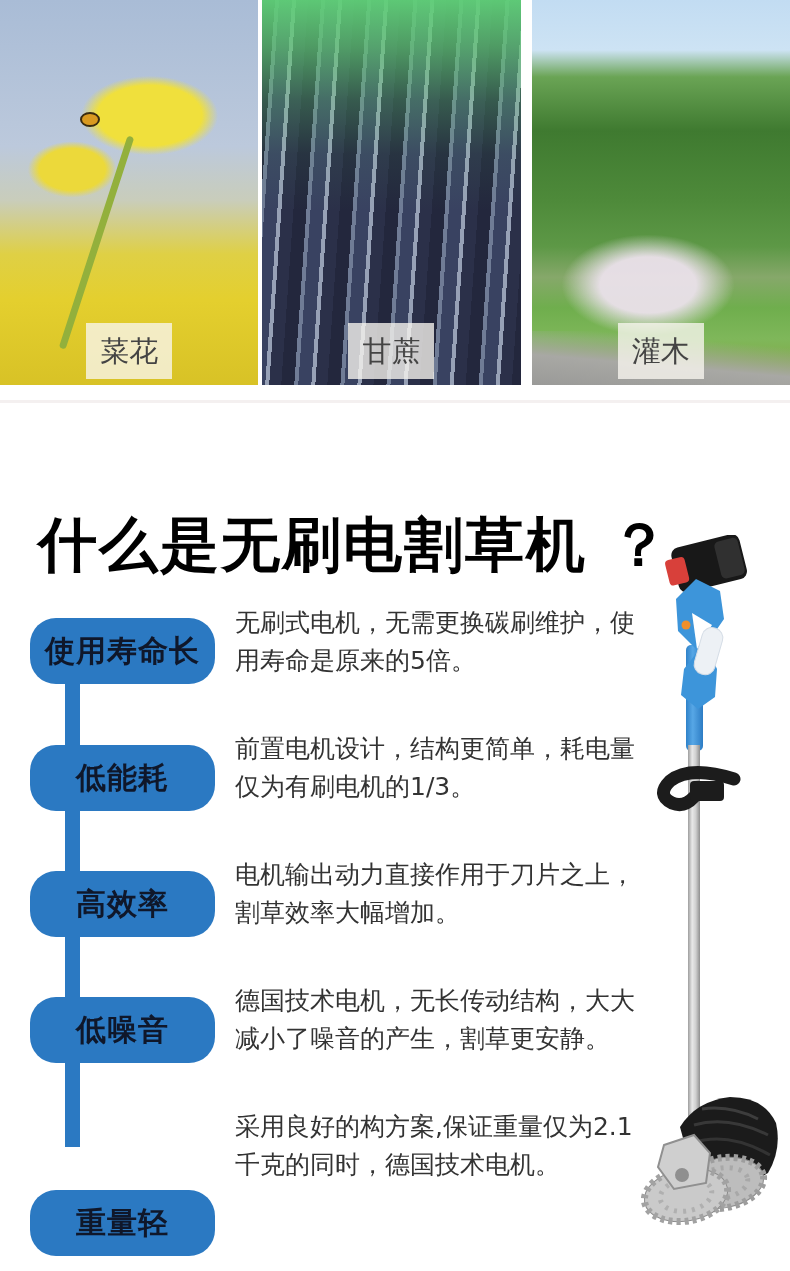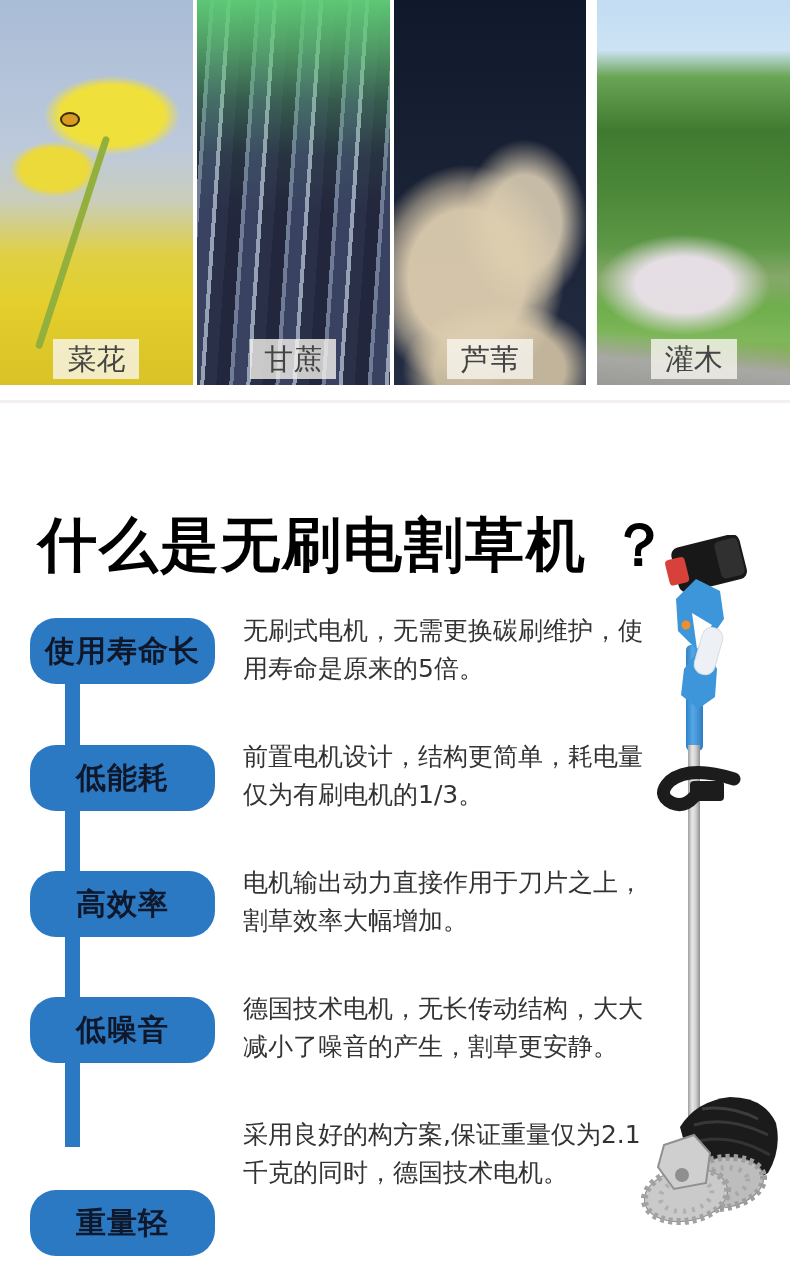--- a/index.html
+++ b/index.html
@@ -6,21 +6,21 @@
   body{
     width:790px;height:1271px;position:relative;background:#ffffff;
     font-family:"DejaVu Sans","Liberation Sans",sans-serif;overflow:hidden;
   }
   
   .gallery{position:absolute;top:0;left:0;width:790px;height:385px;display:flex;gap:4px;}
   .photo{position:relative;flex:1;overflow:hidden;margin:0;}
   .photo-label{
     position:absolute;bottom:6px;left:50%;transform:translateX(-50%);
     background:rgba(248,246,240,0.78);color:#444;font-size:29px;line-height:38px;
-    padding:1px 14px;white-space:nowrap;
+    padding:9px 14px;white-space:nowrap;
   }
   .photo-canola{
     background:
       radial-gradient(ellipse 95px 55px at 58% 30%, #f0e03c 0 55%, rgba(240,224,60,0) 72%),
       radial-gradient(ellipse 60px 38px at 28% 44%, #ecd93a 0 55%, rgba(236,217,58,0) 74%),
       linear-gradient(180deg,#a9bcd6 0%,#bcc9dc 38%,#c9cdbb 52%,#dfd045 66%,#e4cf2e 78%,#d8c226 100%);
   }
   .photo-canola .stem{position:absolute;left:36%;top:34%;width:7px;height:58%;background:#93b03c;transform:rotate(18deg);border-radius:4px;}
   .photo-canola .bee{position:absolute;left:31%;top:29%;width:16px;height:11px;background:#d99a20;border:2px solid #3a2c10;border-radius:50%;}
   .photo-cane{
@@ -52,41 +52,38 @@
   }
   
   .connector{position:absolute;left:65px;top:640px;width:15px;height:507px;background:#2b79c2;z-index:0;}
   .pill{
     position:absolute;left:30px;width:185px;height:66px;background:#2b79c2;border-radius:26px;
     color:#0f172a;font-size:30px;font-weight:700;letter-spacing:1px;
     display:flex;align-items:center;justify-content:center;z-index:1;white-space:nowrap;
   }
   .pill-1{top:618px;} .pill-2{top:745px;} .pill-3{top:871px;} .pill-4{top:997px;} .pill-5{top:1190px;}
   .desc{
-    position:absolute;left:235px;width:412px;margin:8px;
+    position:absolute;left:235px;width:412px;margin:0;
     font-size:25px;line-height:38px;color:#333;
   }
   .desc-1{top:604px;} .desc-2{top:730px;} .desc-3{top:856px;} .desc-4{top:982px;} .desc-5{top:1108px;}
   
   .trimmer{position:absolute;left:618px;top:535px;width:172px;height:700px;}
 </style>
 </head>
 <body>
 
 <div class="gallery">
   <figure class="photo photo-canola">
     <span class="stem"></span>
     <span class="bee"></span>
     <figcaption class="photo-label">菜花</figcaption>
   </figure>
   <figure class="photo photo-cane">
     <figcaption class="photo-label">甘蔗</figcaption>
-  </figure>
-  <figure class="photo photo-reed">
-    <figcaption class="photo-label">芦苇</figcaption>
   </figure>
   <figure class="photo photo-shrub">
     <span class="road"></span>
     <figcaption class="photo-label">灌木</figcaption>
   </figure>
 </div>
 
 <div class="divider"></div>
 
 <h1 class="title">什么是无刷电割草机 ？</h1>

